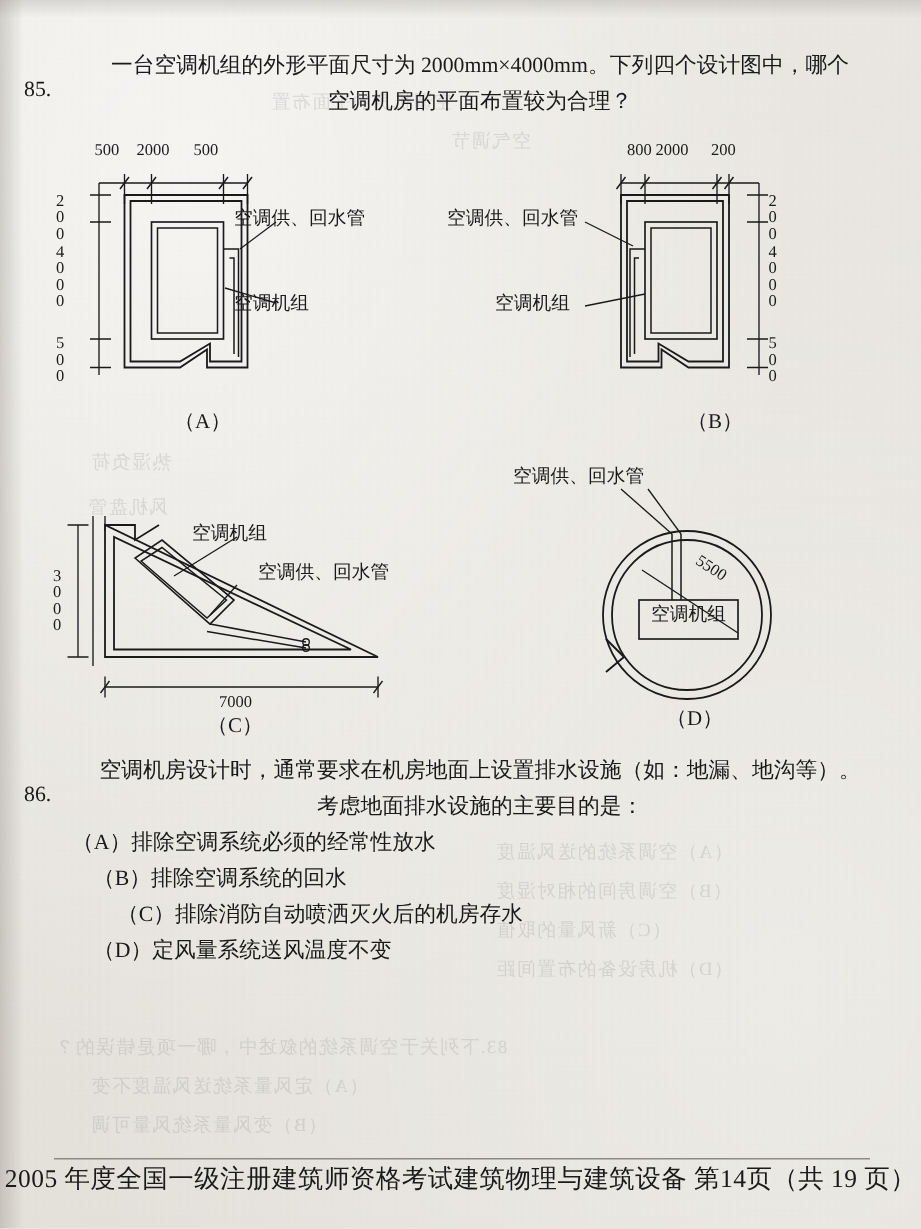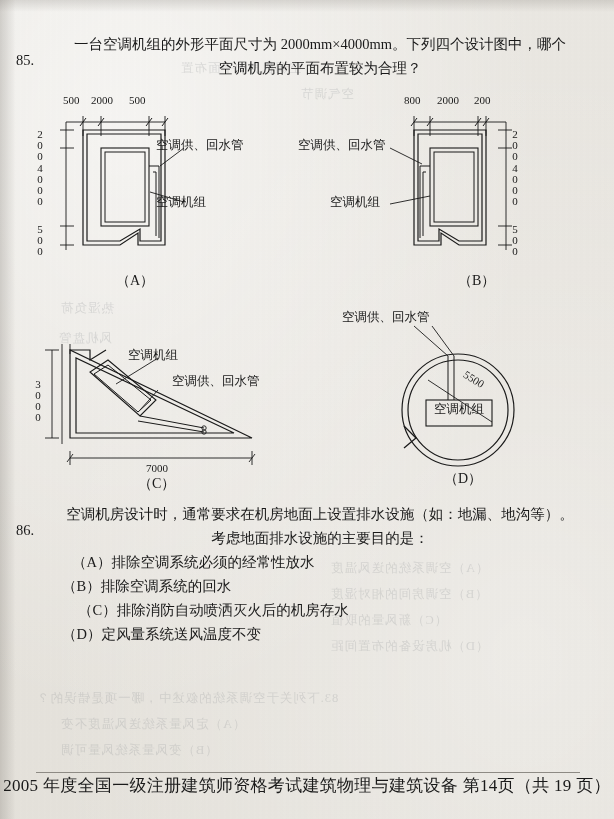--- a/index.html
+++ b/index.html
@@ -203,21 +203,21 @@
       <g stroke="#1a1a1a" stroke-width="0.9" fill="none">
 
         <path d="M118 22 L210 22"></path>
         <path d="M118 16 L118 36 M134 16 L134 36 M182 16 L182 36 M190 16 L190 36"></path>
 
         <path d="M210 22 L210 150"></path>
         <path d="M202 30 L216 30 M202 48 L216 48 M202 126 L216 126 M202 145 L216 145"></path>
         <path d="M115 26 l6 -8 M131 26 l6 -8 M179 26 l6 -8 M187 26 l6 -8" stroke-width="1"></path>
       </g>
     </svg>
-    <div class="dim" style="left:108px; top:-6px;">800</div>
+    <div class="dim" style="left:122px; top:-6px;">800</div>
     <div class="dim" style="left:141px; top:-6px;">2000</div>
     <div class="dim" style="left:178px; top:-6px;">200</div>
     <div class="dim vert" style="left:213px; top:28px;">200</div>
     <div class="dim vert" style="left:213px; top:62px;">4000</div>
     <div class="dim vert" style="left:213px; top:123px;">500</div>
 
     <svg style="position:absolute; left:88px; top:36px;" width="50" height="80">
       <g stroke="#1a1a1a" stroke-width="0.9" fill="none">
         <path d="M6 12 L38 28"></path>
         <path d="M6 68 L46 60"></path>
@@ -296,21 +296,21 @@
     <div class="lbl" style="left:98px; top:86px;">空调机组</div>
     <div class="dim" style="left:132px; top:52px; transform: rotate(33deg); transform-origin: left top;">5500</div>
     <div class="cap" style="left:108px; top:154px;">（D）</div>
   </div>
 
   <div class="q" style="left:16px; top:502px; width:580px;">
     <span class="num">86.</span>
     <div class="body">
       <div class="line">空调机房设计时，通常要求在机房地面上设置排水设施（如：地漏、地沟等）。</div>
       <div class="line">考虑地面排水设施的主要目的是：</div>
-      <div class="opt" style="margin-left:28px;">（A）排除空调系统必须的经常性放水</div>
+      <div class="opt" style="margin-left:4px;">（A）排除空调系统必须的经常性放水</div>
       <div class="opt" style="margin-left:18px;">（B）排除空调系统的回水</div>
       <div class="opt" style="margin-left:34px;">（C）排除消防自动喷洒灭火后的机房存水</div>
       <div class="opt" style="margin-left:18px;">（D）定风量系统送风温度不变</div>
     </div>
   </div>
 
   <div class="footrule"></div>
   <div class="footer">2005 年度全国一级注册建筑师资格考试建筑物理与建筑设备  第14页（共 19 页）</div>
 </div>
 

